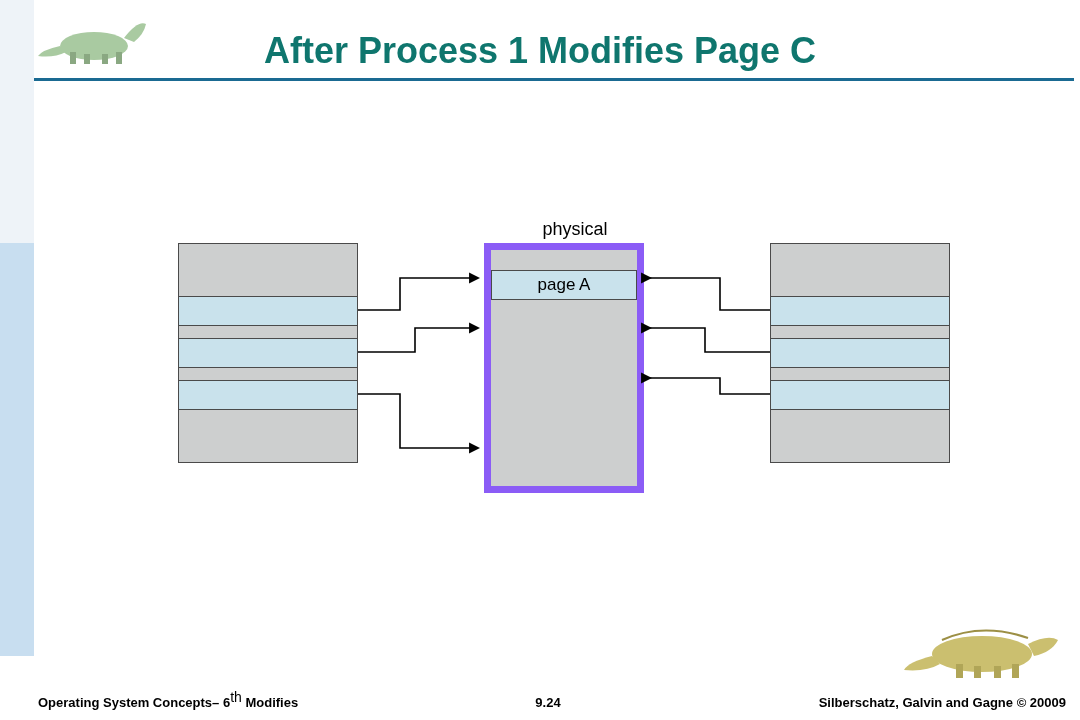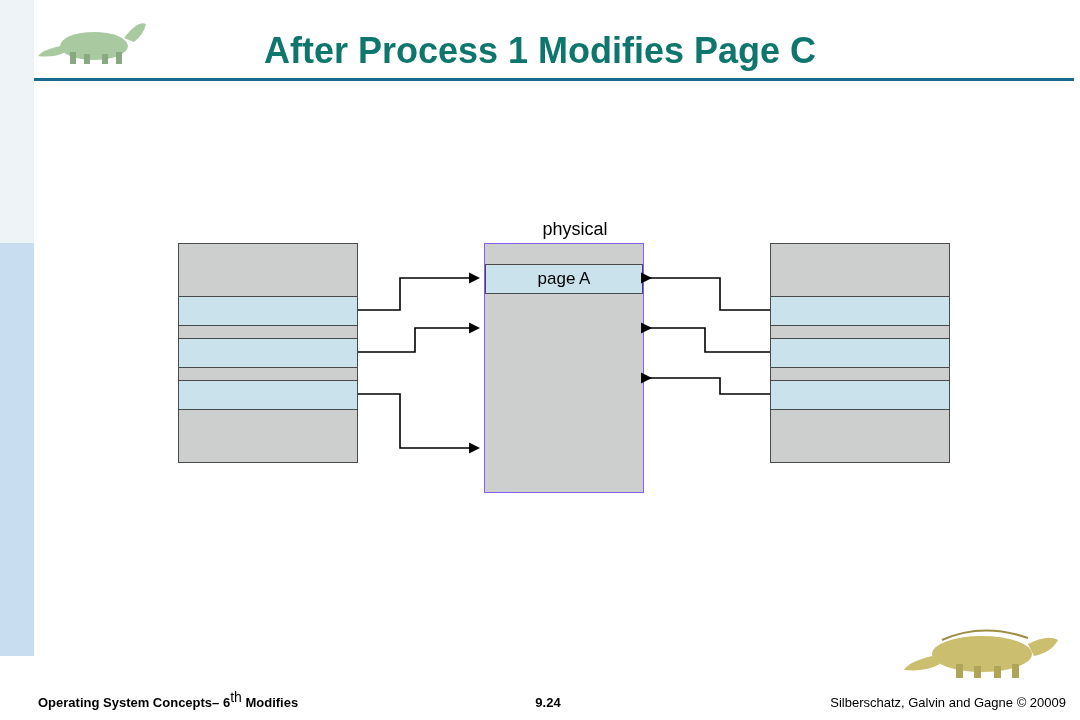--- a/index.html
+++ b/index.html
@@ -61,21 +61,21 @@
 
   .block {
     position: absolute;
     background: #cdcfcf;
     border: 1px solid #4a4a4a;
     box-sizing: border-box;
   }
 
   .mem-outer {
     position: absolute;
-    border: 1px solid #8b5cf6;
+    border: 7px solid #8b5cf6;
     background: #cdcfcf;
     box-sizing: border-box;
   }
   .mem-row {
     position: absolute;
     left: 0; right: 0;
     height: 30px;
     background: #c9e2ec;
     border: 1px solid #4a4a4a;
     box-sizing: border-box;
@@ -102,21 +102,21 @@
 
   .footer {
     position: absolute;
     left: 0; right: 0;
     bottom: 10px;
     font-size: 13px;
   }
   .footer .left  { position: absolute; left: 38px;  bottom: 0; font-weight: 700; }
   .footer .left .ed { font-size: 14px; vertical-align: super; font-weight: 400; }
   .footer .center{ position: absolute; left: 16px; right: 0; text-align: center; bottom: 0; font-weight: 700; }
-  .footer .right { position: absolute; right: 14px; bottom: 0; font-weight: 400; }
+  .footer .right { position: absolute; right: 14px; bottom: 0; font-weight: 700; }
 
   
   .dino-tl {
     position: absolute;
     left: 36px; top: 6px;
     width: 120px; height: 60px;
   }
   .dino-br {
     position: absolute;
     right: 18px; bottom: 40px;

